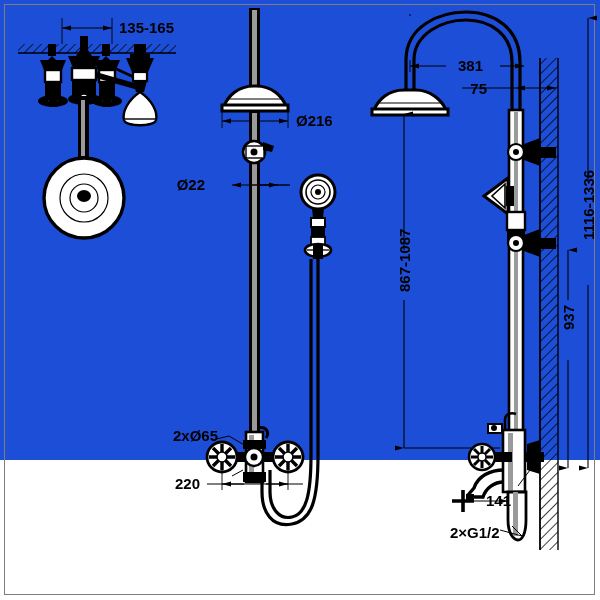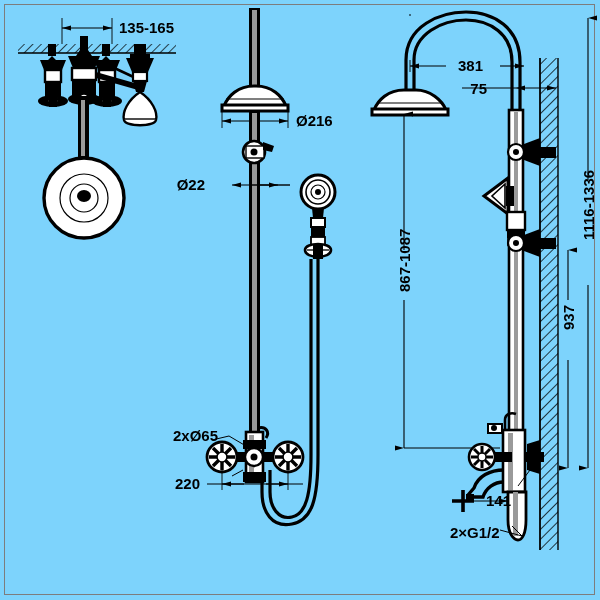--- a/index.html
+++ b/index.html
@@ -1,18 +1,18 @@
 <!DOCTYPE html>
 <html><head>
 <meta charset="utf-8">
 <style>
   html,body{margin:0;padding:0;background:#ffffff;}
   body{width:600px;height:600px;overflow:hidden;
        font-family:"Liberation Sans",sans-serif;}
-  #sheet{position:relative;width:600px;height:600px;background:#7dd3fc;}
+  #sheet{position:relative;width:600px;height:460px;background:#1d4ed8;}
   #frame{position:absolute;left:4px;top:4px;width:591px;height:591px;
          border:1px solid #7d7d7d;box-sizing:border-box;}
   svg{position:absolute;left:0;top:0;}
   .dimtext{font-family:"Liberation Sans",sans-serif;font-weight:bold;
            font-size:15px;fill:#000;}
 </style>
 </head>
 <body>
 
 <div id="sheet">

